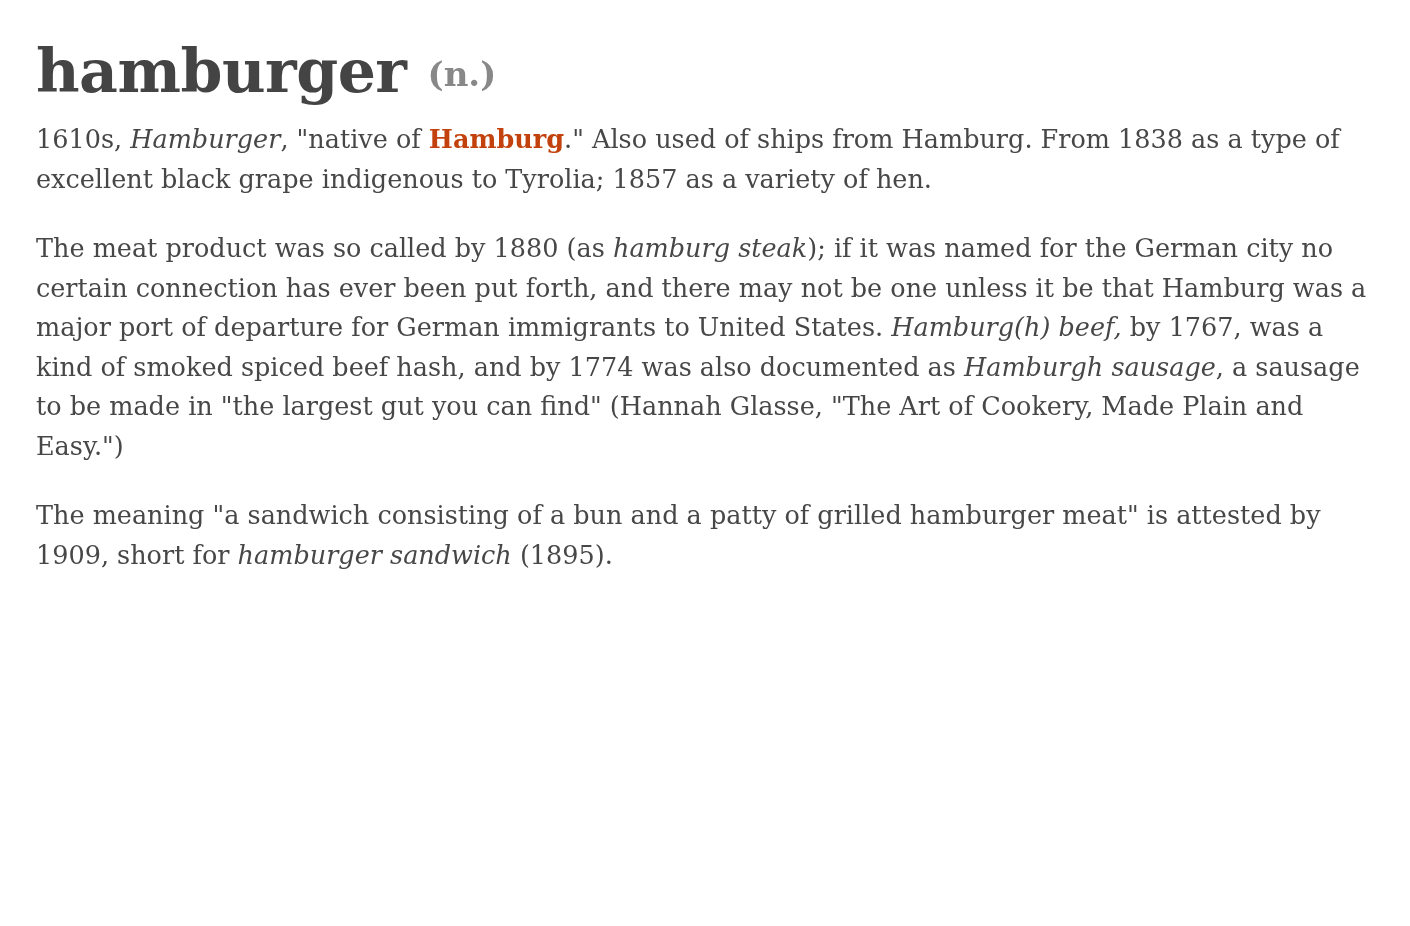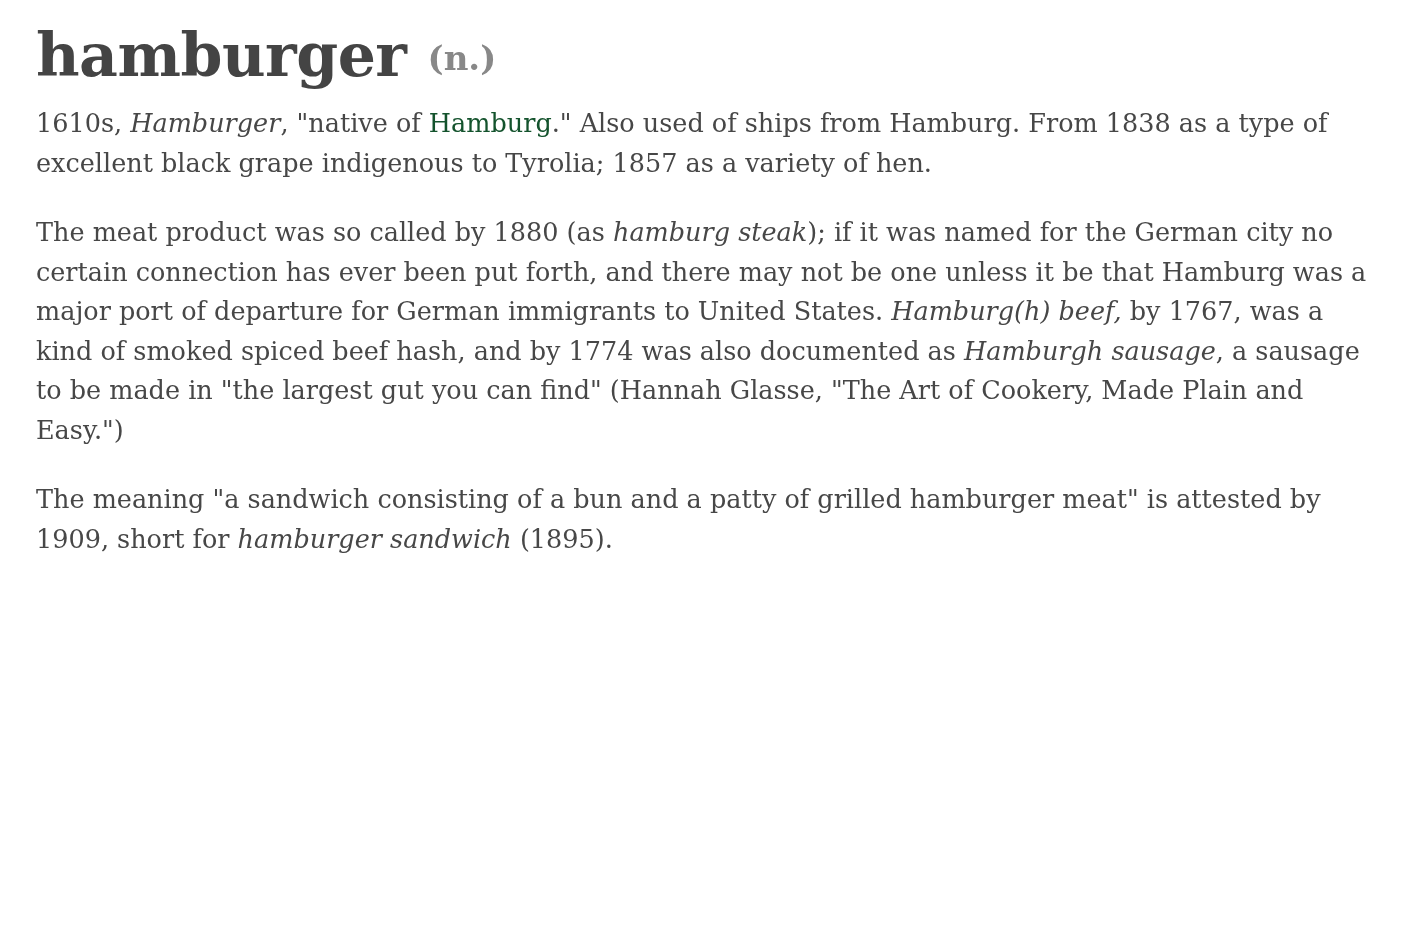--- a/index.html
+++ b/index.html
@@ -11,21 +11,21 @@
   body {
     width: 1410px;
     height: 926px;
     overflow: hidden;
     font-family: "DejaVu Serif", "Liberation Serif", serif;
   }
   .page {
     padding: 22px 36px 0 36px;
   }
   .entry-head {
-    margin: 0 0 16px 0;
+    margin: 16px 0 16px 0;
     line-height: 1.1;
     white-space: nowrap;
   }
   .headword {
     font-family: "DejaVu Serif", "Liberation Serif", serif;
     font-weight: 700;
     font-size: 60px;
     color: #444444;
     letter-spacing: -0.5px;
   }
@@ -41,22 +41,22 @@
     font-size: 25.5px;
     line-height: 1.55;
     color: #474747;
     margin: 0 0 30px 0;
     max-width: 1360px;
     text-align: left;
   }
   .para:last-child { margin-bottom: 0; }
   .it { font-style: italic; }
   a.xref {
-    color: #14532d;
-    font-weight: 400;
+    color: #c2410c;
+    font-weight: 700;
     text-decoration: none;
   }
 </style>
 </head>
 <body>
 
 <div class="page">
 
   <h1 class="entry-head">
     <span class="headword">hamburger</span>

